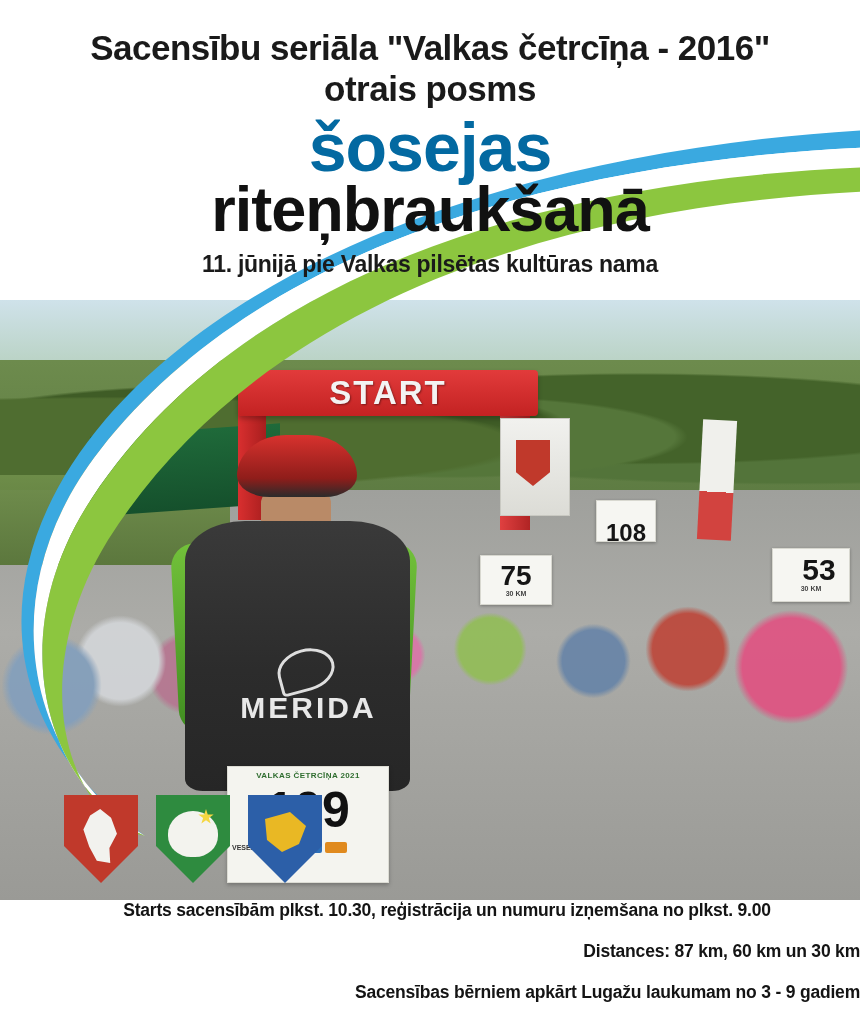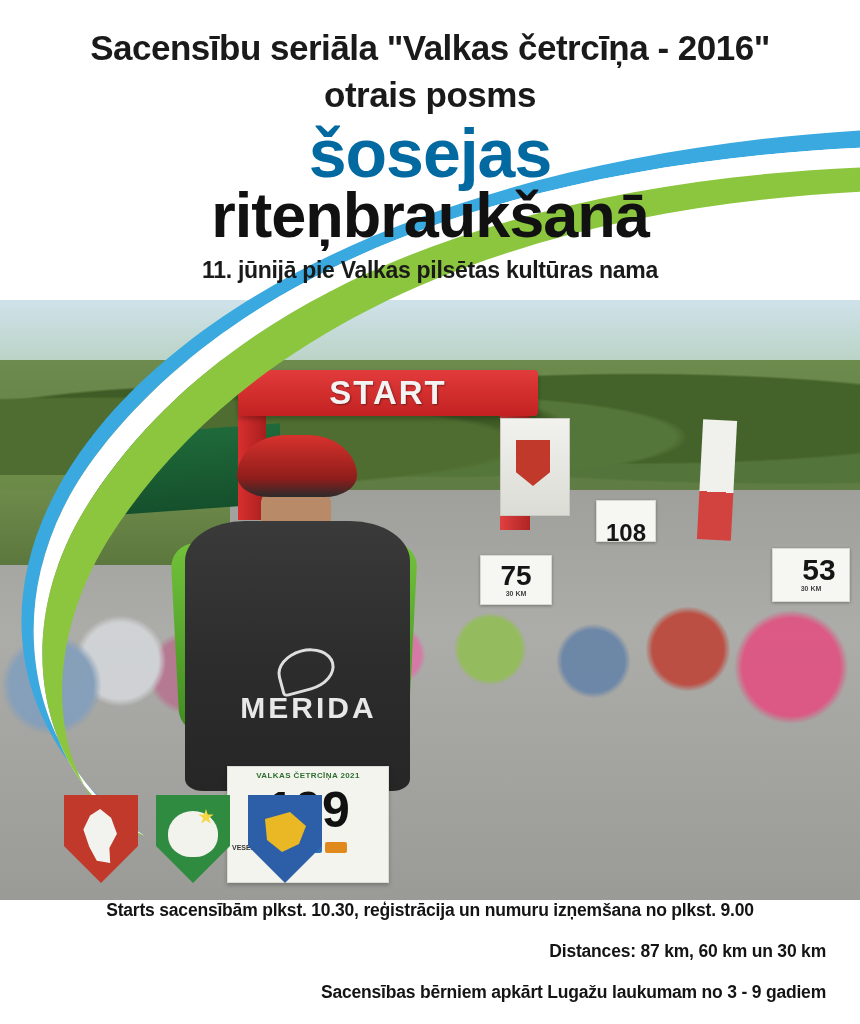--- a/index.html
+++ b/index.html
@@ -34,21 +34,21 @@
     letter-spacing: -0.5px;
     line-height: 1.12;
     padding: 0 30px;
   }
   .title-line2 {
     font-size: 35px;
     font-weight: bold;
     color: #1a1a1a;
     letter-spacing: -0.5px;
     line-height: 1.12;
-    margin-top: 8px;
+    margin-top: 2px;
   }
   .title-big1 {
     font-size: 68px;
     font-weight: bold;
     color: #0369a1;
     letter-spacing: -1px;
     line-height: 0.98;
     margin-top: 6px;
   }
   .title-big2 {
@@ -300,21 +300,20 @@
     top: 900px;
     width: 860px;
     z-index: 45;
   }
   .f-line {
     font-size: 17.5px;
     font-weight: bold;
     color: #141414;
     letter-spacing: -0.2px;
     margin-bottom: 20px;
-    padding-right: 34px;
   }
   .f-1 { text-align: center; padding-left: 34px; }
   .f-2 { text-align: right; }
   .f-3 { text-align: right; }
 </style>
 </head>
 <body>
 
 <div class="poster">
 

